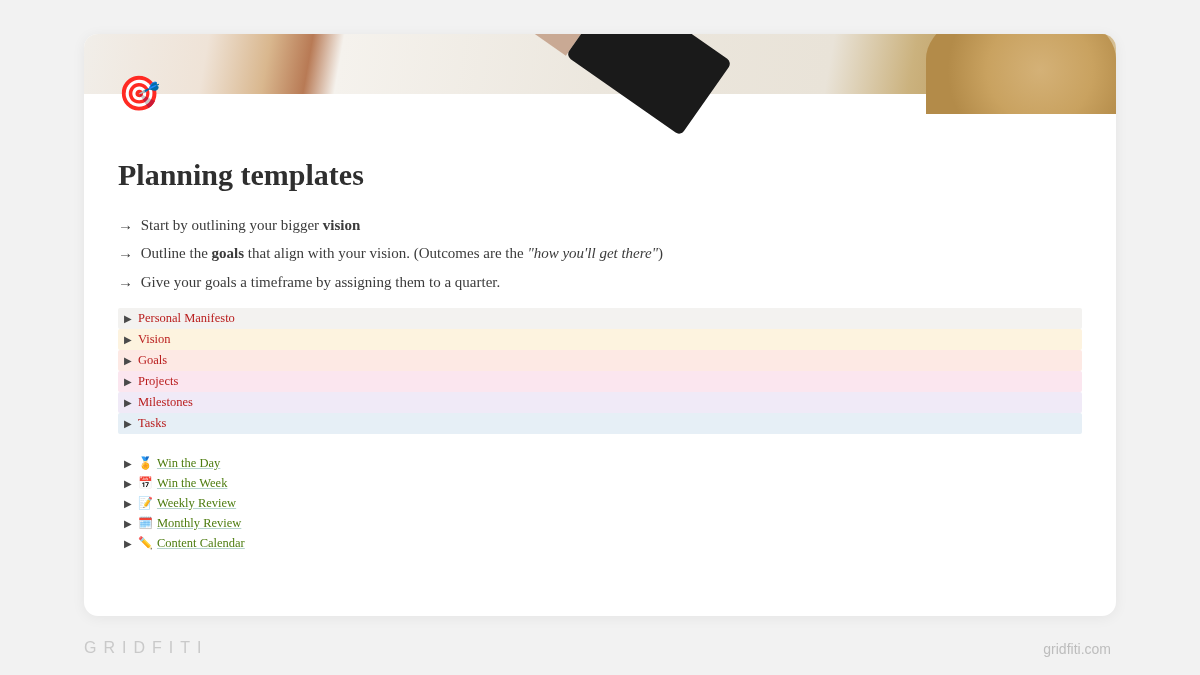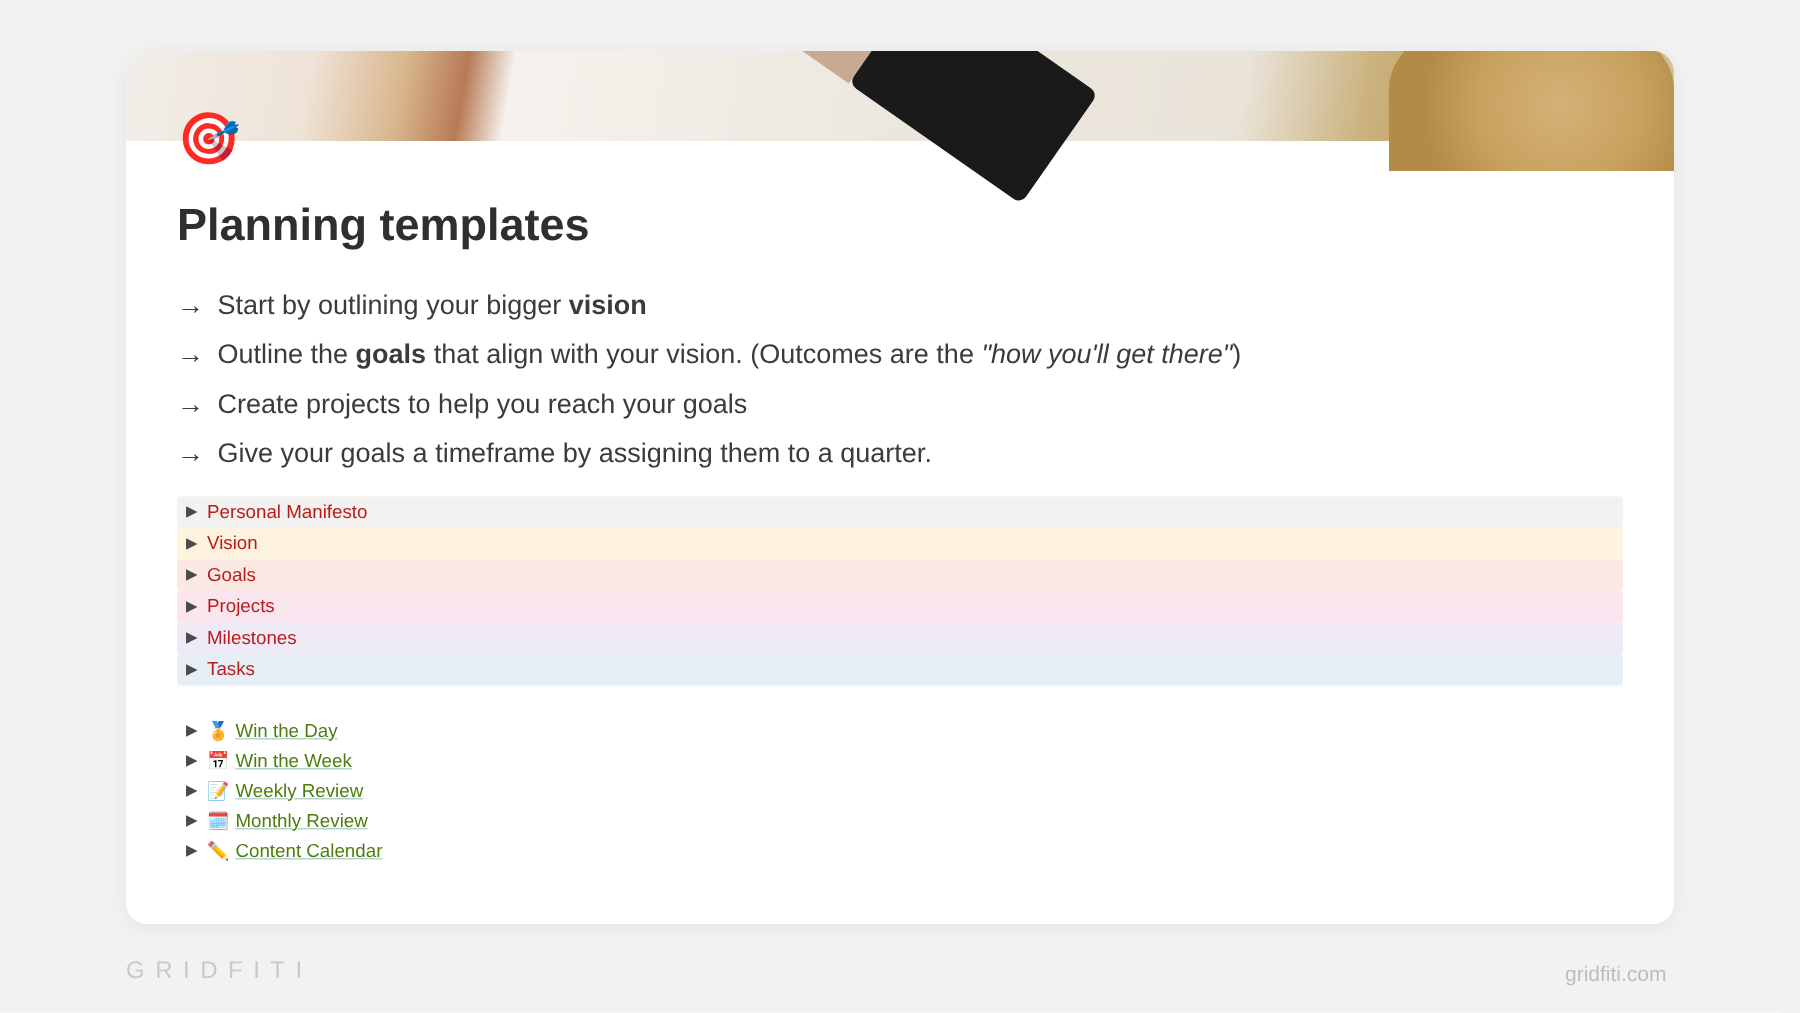--- a/index.html
+++ b/index.html
@@ -56,36 +56,37 @@
   }
   .page-icon {
     position: absolute;
     left: 34px;
     top: 42px;
     font-size: 34px;
     line-height: 1;
     z-index: 2;
   }
   .content {
-    padding: 40px 34px 0 34px;
+    padding: 64px 34px 0 34px;
+    font-family: Liberation Serif, serif;
   }
   h1.page-title {
     font-size: 30px;
     font-weight: 700;
     color: #2f2f2f;
     margin-bottom: 22px;
   }
   h2.section {
     font-size: 15px;
     font-weight: 700;
     color: #2f2f2f;
     margin-bottom: 8px;
   }
   .bullets {
-    font-size: 18px;
+    font-size: 15px;
     color: #3b3b3b;
     line-height: 1.55;
     margin-bottom: 14px;
   }
   .bullets .row { margin-bottom: 5px; }
   .bullets .arrow { margin-right: 4px; color: #3b3b3b; }
   .bullets b { font-weight: 700; }
   .bullets i { font-style: italic; }
   .toggle-list { margin-bottom: 20px; }
   .toggle {
@@ -159,24 +160,20 @@
       <div class="row">
         <span class="arrow">→</span>
         <span>Start by outlining your bigger </span><b>vision</b>
       </div>
       <div class="row">
         <span class="arrow">→</span>
         <span>Outline the </span><b>goals</b><span> that align with your vision. (Outcomes are the </span><i>"how you'll get there"</i><span>)</span>
       </div>
       <div class="row">
         <span class="arrow">→</span>
-        <span>Create projects to help you reach your goals</span>
-      </div>
-      <div class="row">
-        <span class="arrow">→</span>
         <span>Give your goals a timeframe by assigning them to a quarter.</span>
       </div>
     </div>
 
     <div class="toggle-list">
       <div class="toggle bg-grey">
         <span class="tri">▶</span>
         <span class="label">Personal Manifesto</span>
       </div>
       <div class="toggle bg-cream">

